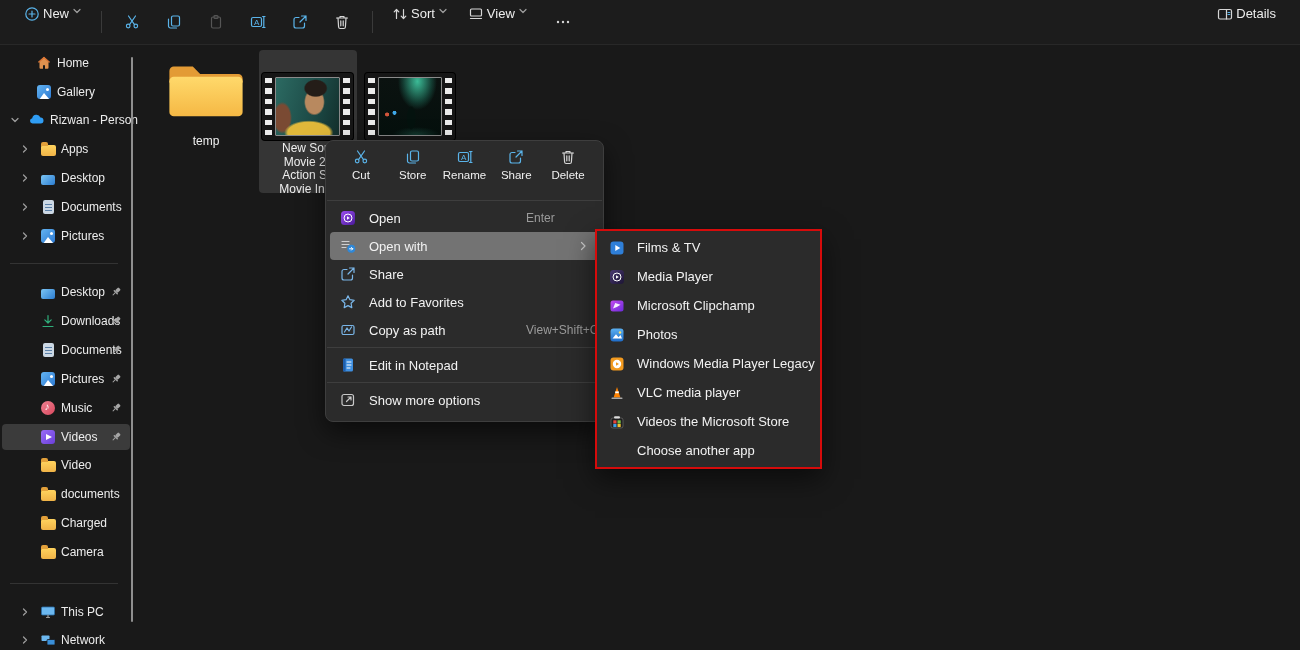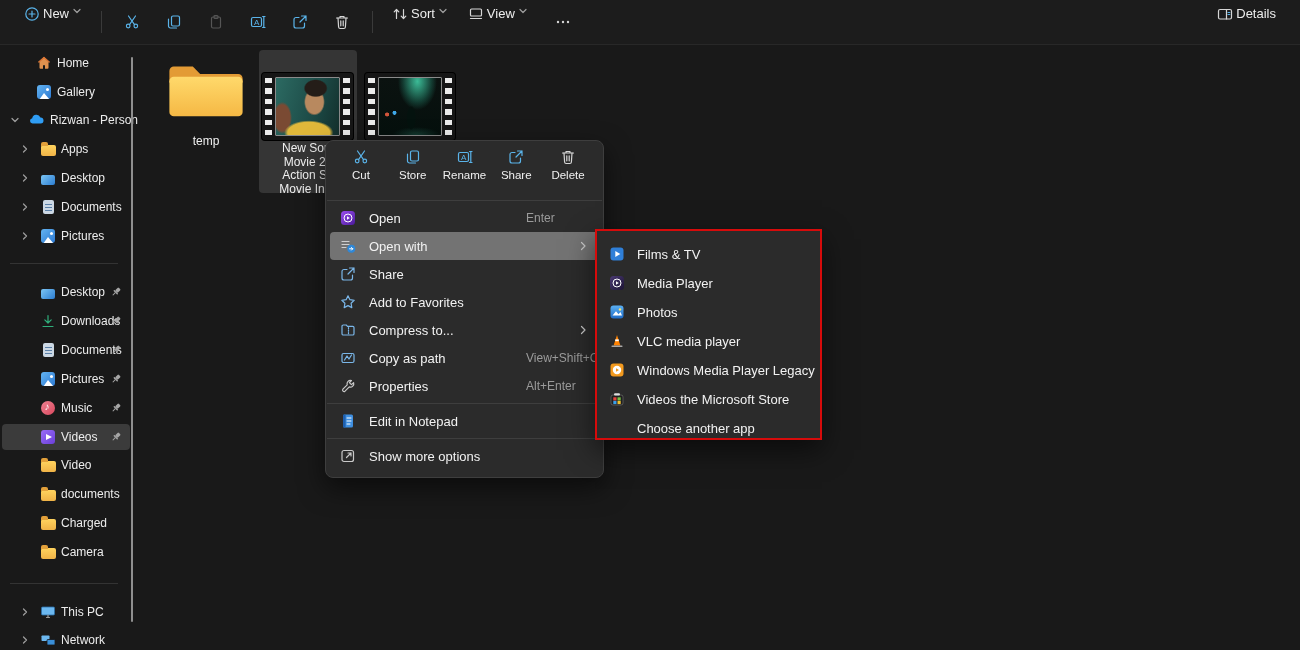--- a/index.html
+++ b/index.html
@@ -78,21 +78,21 @@
   .crow.hl{background:#737373}
   .ci{width:16px;height:16px;margin-right:13px;flex:none;display:flex;align-items:center;justify-content:center}
   .cl{color:#f2f2f2}
   .cs{position:absolute;left:196px;font-size:12px;color:#9b9b9b}
   .carr{position:absolute;right:11px;color:#c8c8c8;display:flex}
   .mblue{color:#7ab6e8}.mgray{color:#c9c9c9}
 
   
   .sub{position:absolute;left:595px;top:229px;width:223px;background:#2b2b2b;border:2px solid #d60b0b;
        box-shadow:0 10px 26px rgba(0,0,0,.55);padding:2px 0;z-index:6}
-  .srow{height:29px;display:flex;align-items:flex-end;padding-left:12px}
+  .srow{height:29px;display:flex;align-items:center;padding-left:12px}
   .si{width:16px;height:16px;margin-right:12px;flex:none;display:flex;align-items:center;justify-content:center}
   .si.empty{visibility:hidden}
   .sl{color:#f2f2f2}
 </style>
 </head>
 <body>
 
 <div class="stage">
 
   <div class="toolbar">
@@ -550,55 +550,32 @@
 
     <div class="crow">
       <span class="ci mblue">
           <svg class="st" width="16" height="16" viewBox="0 0 16 16">
             <path d="M8 1.8l1.9 3.9 4.3.6-3.1 3 .7 4.3L8 11.6l-3.8 2 .7-4.3-3.1-3 4.3-.6z"></path>
           </svg>
         </span>
       <span class="cl">Add to Favorites</span>
     </div>
 
+
     <div class="crow">
       <span class="ci mblue">
           <svg class="st" width="16" height="16" viewBox="0 0 16 16">
-            <path d="M2 5V4.3A1.3 1.3 0 013.3 3h2.9l1.3 1.3h5.2A1.3 1.3 0 0114 5.6v6.1a1.3 1.3 0 01-1.3 1.3H3.3A1.3 1.3 0 012 11.7z"></path>
-            <path d="M8.5 5.5v1.2M8.5 8v1.2M8.5 10.5v1.2"></path>
-          </svg>
-        </span>
-      <span class="cl">Compress to...</span>
-      <span class="carr">
-          <svg class="st" width="10" height="10" viewBox="0 0 10 10">
-            <path d="M3.5 1.5l3.5 3.5-3.5 3.5"></path>
-          </svg>
-        </span>
-    </div>
-
-    <div class="crow">
-      <span class="ci mblue">
-          <svg class="st" width="16" height="16" viewBox="0 0 16 16">
             <rect x="2" y="3.5" width="12" height="9" rx="1.5"></rect>
             <path d="M4.5 10L7 6l2 3 2.5-4"></path>
           </svg>
         </span>
       <span class="cl">Copy as path</span>
       <span class="cs">View+Shift+C</span>
     </div>
 
-    <div class="crow">
-      <span class="ci mgray">
-          <svg class="st" width="16" height="16" viewBox="0 0 16 16">
-            <path d="M13.6 4.6a3.4 3.4 0 01-4.3 4.3L5 13.2a1.5 1.5 0 01-2.1-2.1l4.3-4.3a3.4 3.4 0 014.3-4.3L9.4 4.6l2 2z"></path>
-          </svg>
-        </span>
-      <span class="cl">Properties</span>
-      <span class="cs">Alt+Enter</span>
-    </div>
 
     <div class="csep"></div>
 
     <div class="crow">
       <span class="ci">
           <svg width="16" height="16" viewBox="0 0 16 16">
             <rect x="3" y="1.5" width="10" height="13" rx="1.5" fill="#3f8fe0"></rect>
             <rect x="3" y="1.5" width="2.6" height="13" rx="1" fill="#1e5fae"></rect>
             <path d="M7 5h4M7 8h4M7 11h3" stroke="#fff" stroke-width="1" stroke-linecap="round"></path>
           </svg>
@@ -642,51 +619,66 @@
             <circle cx="8" cy="8" r="4" fill="none" stroke="#fff" stroke-width="1"></circle>
             <path d="M7 6.3l2.8 1.7L7 9.7z" fill="#fff"></path>
           </svg>
         </span>
       <span class="sl">Media Player</span>
     </div>
     <div class="srow">
       <span class="si">
           <svg width="16" height="16" viewBox="0 0 16 16">
             <defs>
+              <linearGradient id="cc" x1="0" y1="0" x2="1" y2="1">
+                <stop offset="0" stop-color="#c44bf0"></stop>
+                <stop offset="1" stop-color="#6b2bd9"></stop>
+              </linearGradient>
+            </defs>
+            <rect x="1.5" y="2.5" width="13" height="11" rx="2.5" fill="url(#cc)"></rect>
+            <path d="M4 10.5l2.2-5.5 5.3 1.8-3.7 2.2z" fill="#fff" opacity=".92"></path>
+          </svg>
+        </span>
+      <span class="sl">Microsoft Clipchamp</span>
+    </div>
+    <div class="srow">
+      <span class="si">
+          <svg width="16" height="16" viewBox="0 0 16 16">
+            <defs>
               <linearGradient id="ph" x1="0" y1="0" x2="0" y2="1">
                 <stop offset="0" stop-color="#5bb0f2"></stop>
                 <stop offset="1" stop-color="#1f6cc8"></stop>
               </linearGradient>
             </defs>
             <rect x="1.5" y="1.5" width="13" height="13" rx="3" fill="url(#ph)"></rect>
             <path d="M3.5 11.5l3.5-4.2 2.5 3 2-2.2 1.5 3.4z" fill="#fff"></path>
             <circle cx="11" cy="5.5" r="1.2" fill="#ffe26b"></circle>
           </svg>
         </span>
       <span class="sl">Photos</span>
     </div>
     <div class="srow">
       <span class="si">
           <svg width="16" height="16" viewBox="0 0 16 16">
+            <rect x="1.5" y="1.5" width="13" height="13" rx="3" fill="#f29a1f"></rect>
+            <circle cx="8" cy="8" r="4.2" fill="#fff"></circle>
+            <path d="M7 6.2l3 1.8-3 1.8z" fill="#f29a1f"></path>
+          </svg>
+        </span>
+      <span class="sl">Windows Media Player Legacy</span>
+    </div>
+    <div class="srow">
+      <span class="si">
+          <svg width="16" height="16" viewBox="0 0 16 16">
             <path d="M8 2l3.4 10.5H4.6z" fill="#ff8200"></path>
             <path d="M6.2 7.3h3.6" stroke="#fff" stroke-width="1.8"></path>
             <path d="M3.2 13.2h9.6" stroke="#a8a8a8" stroke-width="1.6" stroke-linecap="round"></path>
           </svg>
         </span>
       <span class="sl">VLC media player</span>
-    </div>
-    <div class="srow">
-      <span class="si">
-          <svg width="16" height="16" viewBox="0 0 16 16">
-            <rect x="1.5" y="1.5" width="13" height="13" rx="3" fill="#f29a1f"></rect>
-            <circle cx="8" cy="8" r="4.2" fill="#fff"></circle>
-            <path d="M7 6.2l3 1.8-3 1.8z" fill="#f29a1f"></path>
-          </svg>
-        </span>
-      <span class="sl">Windows Media Player Legacy</span>
     </div>
     <div class="srow">
       <span class="si">
           <svg width="16" height="16" viewBox="0 0 16 16">
             <rect x="2" y="4" width="12" height="10" rx="2" fill="#1f1f1f" stroke="#777" stroke-width=".6"></rect>
             <rect x="5" y="2.3" width="6" height="2.2" rx="1.1" fill="#ddd"></rect>
             <rect x="4.3" y="6.3" width="3.2" height="3.2" fill="#e8453c"></rect>
             <rect x="8.5" y="6.3" width="3.2" height="3.2" fill="#7ac143"></rect>
             <rect x="4.3" y="9.9" width="3.2" height="3.2" fill="#3aa0e8"></rect>
             <rect x="8.5" y="9.9" width="3.2" height="3.2" fill="#f2c02e"></rect>

